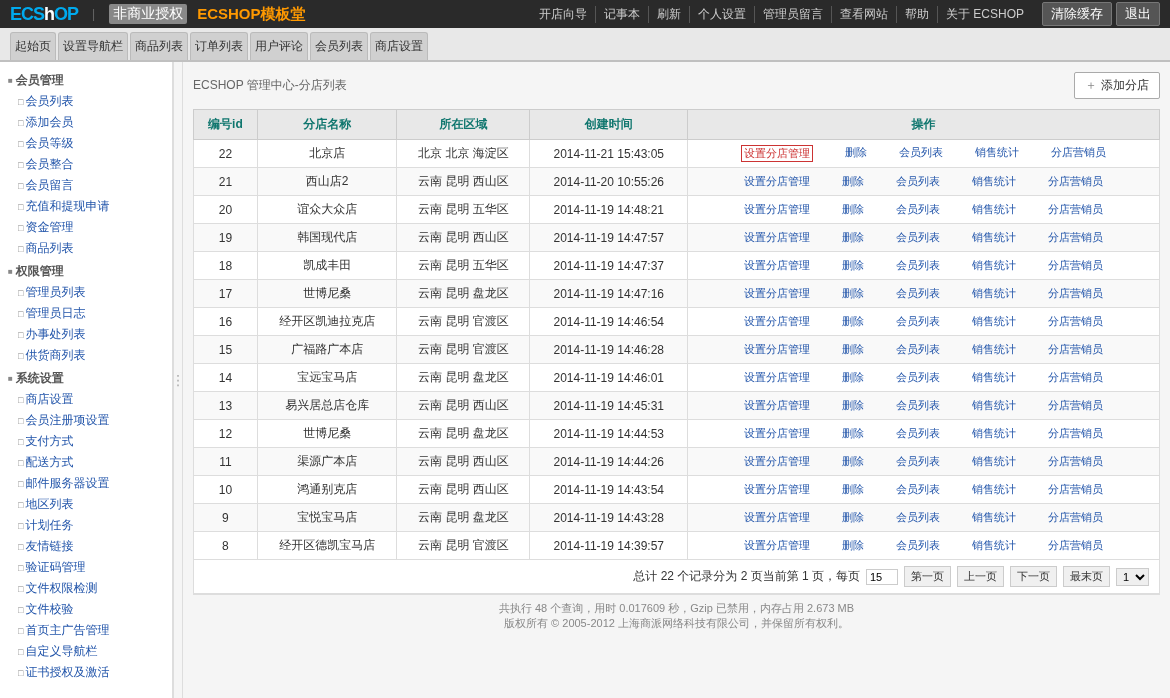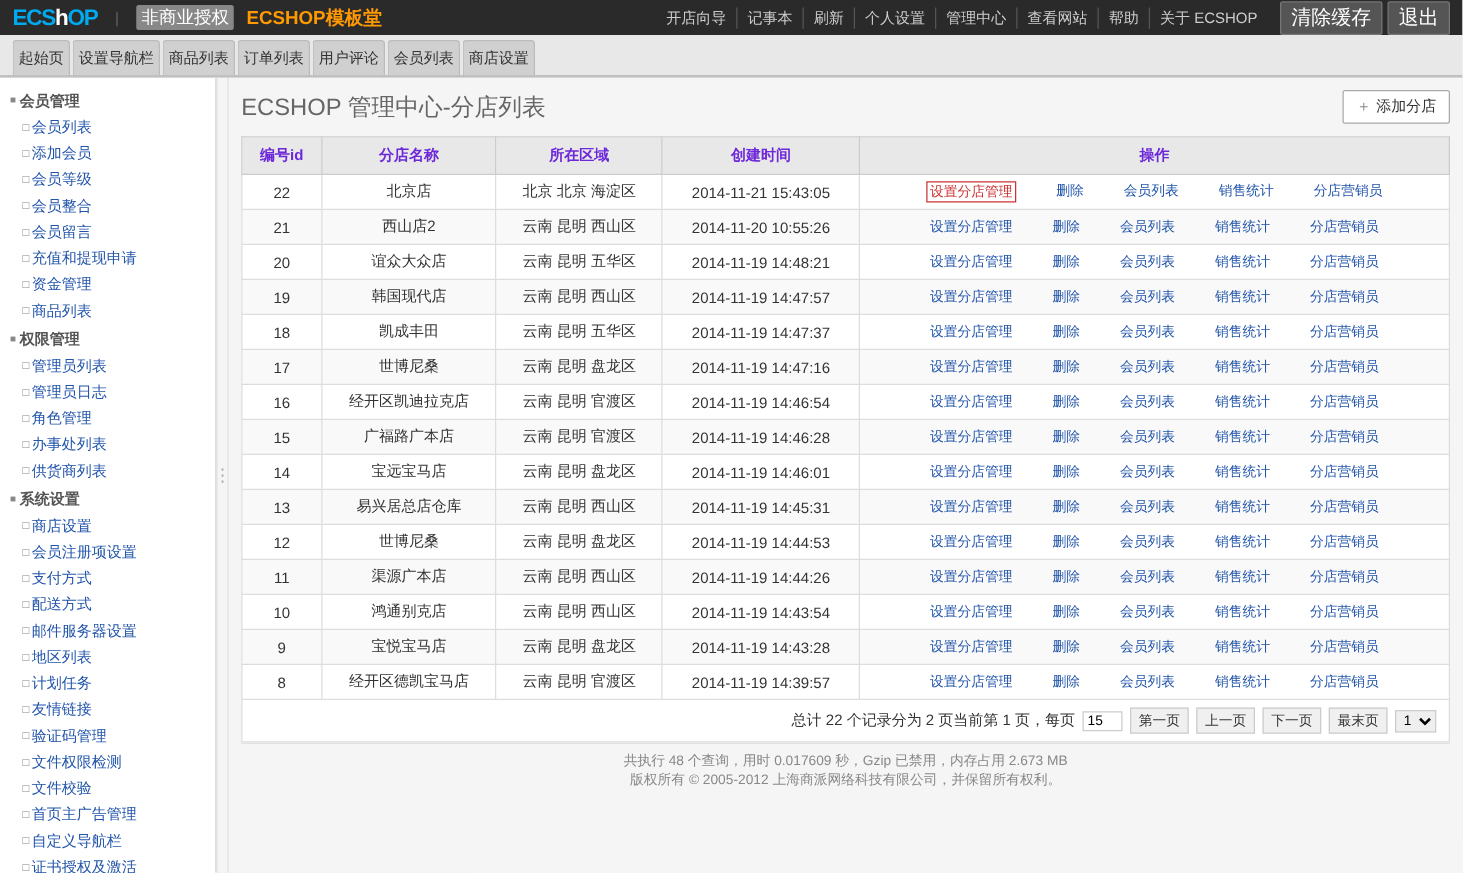--- a/index.html
+++ b/index.html
@@ -9,51 +9,51 @@
     #topbar { background: #2a2a2a; color: #ccc; height: 28px; display: flex; align-items: center; padding: 0 10px; justify-content: space-between; }
     #topbar-left { display: flex; align-items: center; gap: 6px; }
     #topbar-logo { color: #00aaee; font-weight: bold; font-size: 18px; letter-spacing: -1px; }
     #topbar-logo span { color: #fff; }
     #topbar-badge { background: #888; color: #fff; font-size: 14px; padding: 1px 4px; border-radius: 2px; margin-right: 4px; }
     #topbar-title { color: #f90; font-weight: bold; font-size: 15px; }
     #topbar-right { display: flex; align-items: center; gap: 0; }
     .topbar-link { color: #ccc; cursor: pointer; padding: 0 8px; border-right: 1px solid #555; font-size: 12px; }
     .topbar-link:last-child { border-right: none; }
     #topbar-actions { display: flex; align-items: center; gap: 4px; margin-left: 10px; }
-    .topbar-btn { background: #555; color: #fff; border: 1px solid #777; padding: 2px 8px; cursor: pointer; font-size: 16px; border-radius: 2px; }
+    .topbar-btn { background: #555; color: #fff; border: 1px solid #777; padding: 2px 8px; cursor: pointer; font-size: 13px; border-radius: 2px; }
 
     
     #navtabs { background: #e8e8e8; border-bottom: 2px solid #c0c0c0; display: flex; align-items: flex-end; padding: 4px 0 0 10px; gap: 2px; }
     .navtab { background: #d0d0d0; border: 1px solid #bbb; border-bottom: none; padding: 5px 4px; cursor: pointer; font-size: 12px; border-radius: 3px 3px 0 0; color: #333; }
 
     
     #main { display: flex; height: calc(698px - 28px - 34px); }
 
     
-    #sidebar { width: 173px; background: #fff; border-right: 1px solid #ddd; overflow-y: auto; padding: 6px 0; flex-shrink: 0; font-family: Liberation Mono, monospace; }
+    #sidebar { width: 173px; background: #fff; border-right: 1px solid #ddd; overflow-y: auto; padding: 6px 0; flex-shrink: 0; }
     .sidebar-section-title { color: #555; font-weight: bold; padding: 4px 8px 2px 8px; font-size: 12px; display: flex; align-items: center; gap: 3px; }
     .sidebar-section-title::before { content: "■"; font-size: 8px; color: #888; }
     .sidebar-item { padding: 2px 8px 2px 18px; cursor: pointer; color: #2255aa; font-size: 12px; display: flex; align-items: center; gap: 2px; }
     .sidebar-item::before { content: "□"; font-size: 9px; color: #888; }
 
     
     #sidebar-handle { width: 10px; background: #f5f5f5; border-left: 1px solid #ddd; border-right: 1px solid #ddd; cursor: ew-resize; display: flex; align-items: center; justify-content: center; }
     #sidebar-handle::after { content: "⋮"; color: #aaa; font-size: 14px; }
 
     
     #content { flex: 1; background: #f5f5f5; overflow-y: auto; padding: 10px; }
     #content-header { display: flex; justify-content: space-between; align-items: center; margin-bottom: 10px; }
-    #content-title { font-size: 19px; color: #333; font-weight: normal; }
+    #content-title { font-size: 12px; color: #333; font-weight: normal; }
     #content-title span { color: #666; }
     .add-btn { background: #fff; border: 1px solid #aaa; padding: 4px 10px; cursor: pointer; font-size: 12px; color: #333; border-radius: 2px; display: flex; align-items: center; gap: 4px; }
     .add-btn::before { content: "＋"; color: #888; }
 
     
     #data-table { width: 100%; border-collapse: collapse; background: #fff; border: 1px solid #ddd; }
-    #data-table th { background: #e8e8e8; border: 1px solid #ccc; padding: 6px 8px; text-align: center; font-weight: bold; color: #6d28d9; }
+    #data-table th { background: #e8e8e8; border: 1px solid #ccc; padding: 6px 8px; text-align: center; font-weight: bold; color: #0f766e; }
     #data-table td { border: 1px solid #ddd; padding: 5px 8px; text-align: center; color: #333; }
     #data-table tr:nth-child(even) { background: #f9f9f9; }
     .action-links { display: flex; justify-content: center; gap: 16px; flex-wrap: wrap; }
 
     
     #pagination { background: #fff; border: 1px solid #ddd; border-top: none; padding: 6px 10px; display: flex; align-items: center; justify-content: flex-end; gap: 6px; font-size: 12px; }
     .page-btn { background: #f0f0f0; border: 1px solid #ccc; padding: 2px 6px; cursor: pointer; font-size: 11px; color: #333; }
     .page-select { border: 1px solid #ccc; padding: 1px 2px; font-size: 11px; }
 
     
@@ -68,21 +68,21 @@
     <span style="color:#666;font-size:12px;margin:0 8px;">|</span>
     <span id="topbar-badge">非商业授权</span>
     <span id="topbar-title">ECSHOP模板堂</span>
   </div>
   <div id="topbar-right">
     <div style="display:flex; align-items:center;">
       <span class="topbar-link">开店向导</span>
       <span class="topbar-link">记事本</span>
       <span class="topbar-link">刷新</span>
       <span class="topbar-link">个人设置</span>
-      <span class="topbar-link">管理中心</span>
+      <span class="topbar-link">管理员留言</span>
       <span class="topbar-link">查看网站</span>
       <span class="topbar-link">帮助</span>
       <span class="topbar-link">关于 ECSHOP</span>
     </div>
     <div id="topbar-actions">
       <button class="topbar-btn">清除缓存</button>
       <button class="topbar-btn">退出</button>
     </div>
   </div>
 </div>
@@ -107,21 +107,20 @@
     <div class="sidebar-item">会员等级</div>
     <div class="sidebar-item">会员整合</div>
     <div class="sidebar-item">会员留言</div>
     <div class="sidebar-item">充值和提现申请</div>
     <div class="sidebar-item">资金管理</div>
     <div class="sidebar-item">商品列表</div>
 
     <div class="sidebar-section-title">权限管理</div>
     <div class="sidebar-item">管理员列表</div>
     <div class="sidebar-item">管理员日志</div>
-    <div class="sidebar-item">角色管理</div>
     <div class="sidebar-item">办事处列表</div>
     <div class="sidebar-item">供货商列表</div>
 
     <div class="sidebar-section-title">系统设置</div>
     <div class="sidebar-item">商店设置</div>
     <div class="sidebar-item">会员注册项设置</div>
     <div class="sidebar-item">支付方式</div>
     <div class="sidebar-item">配送方式</div>
     <div class="sidebar-item">邮件服务器设置</div>
     <div class="sidebar-item">地区列表</div>

